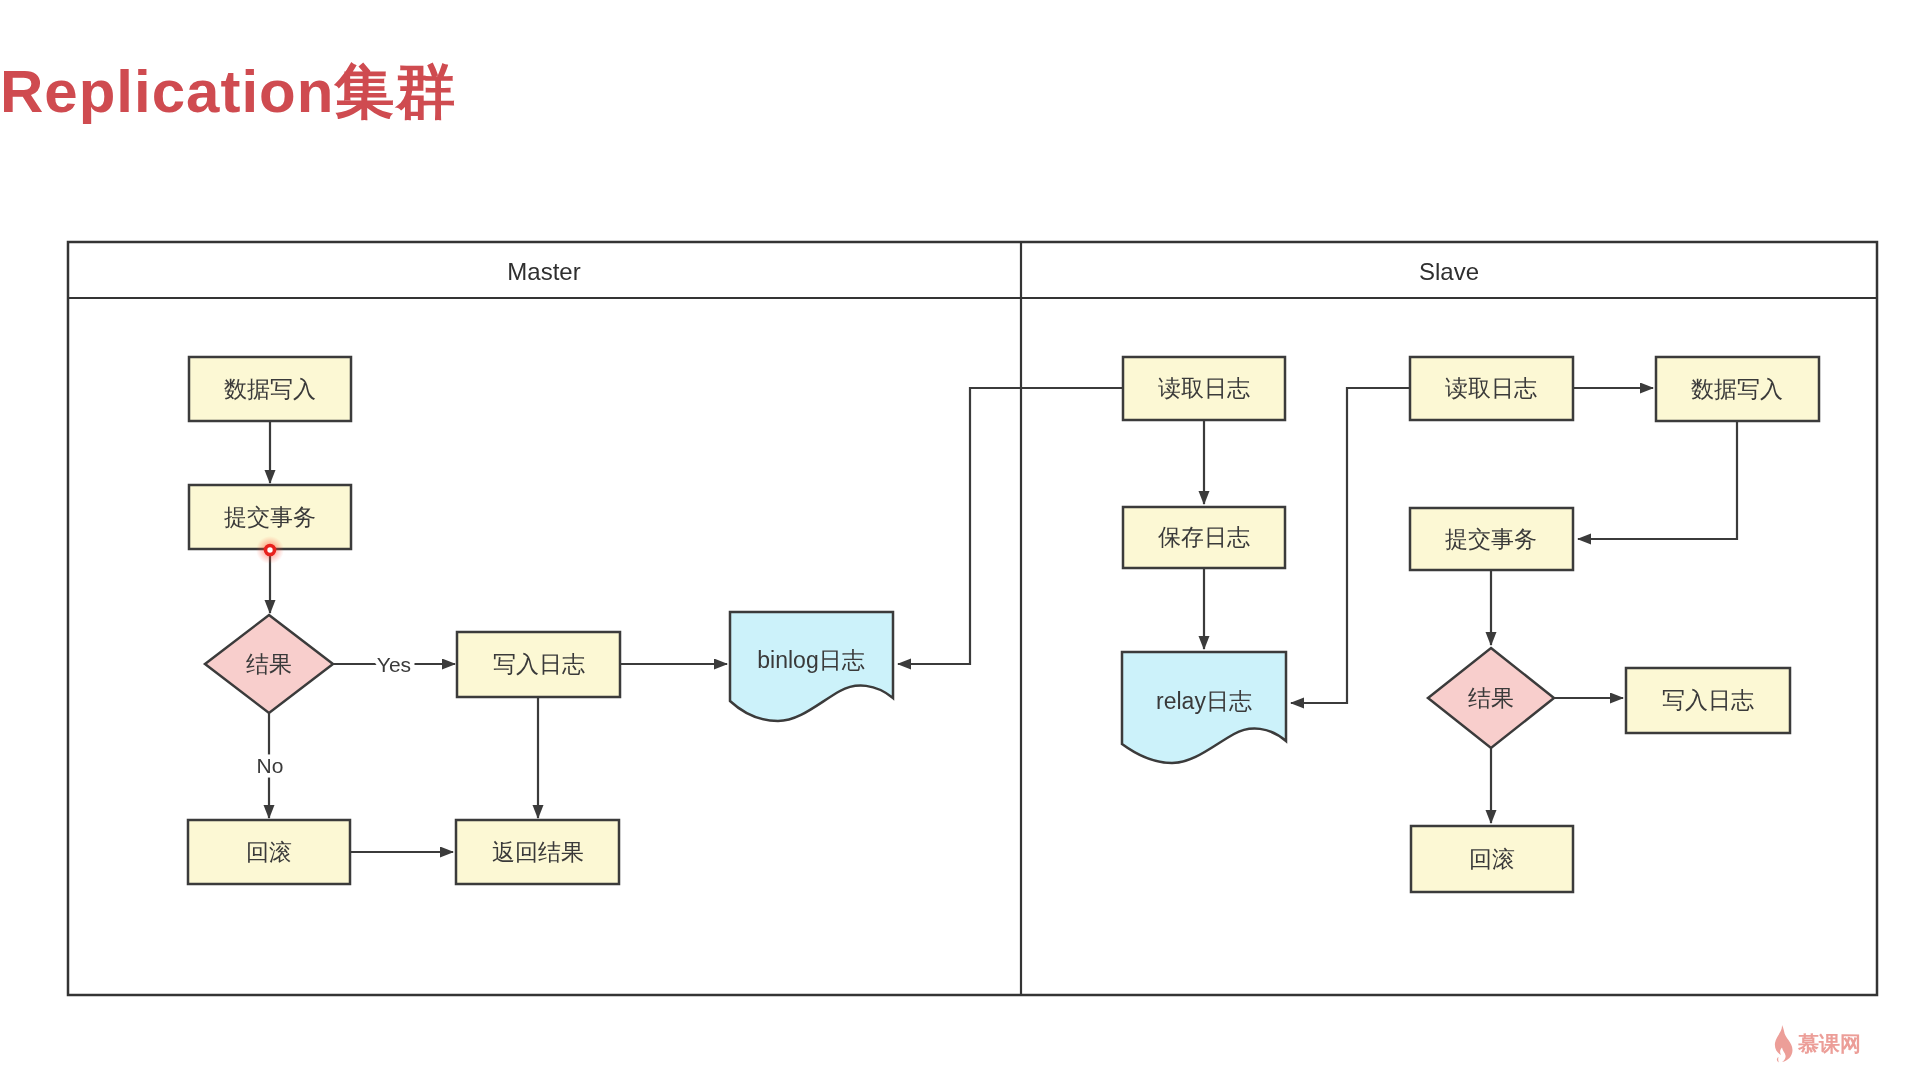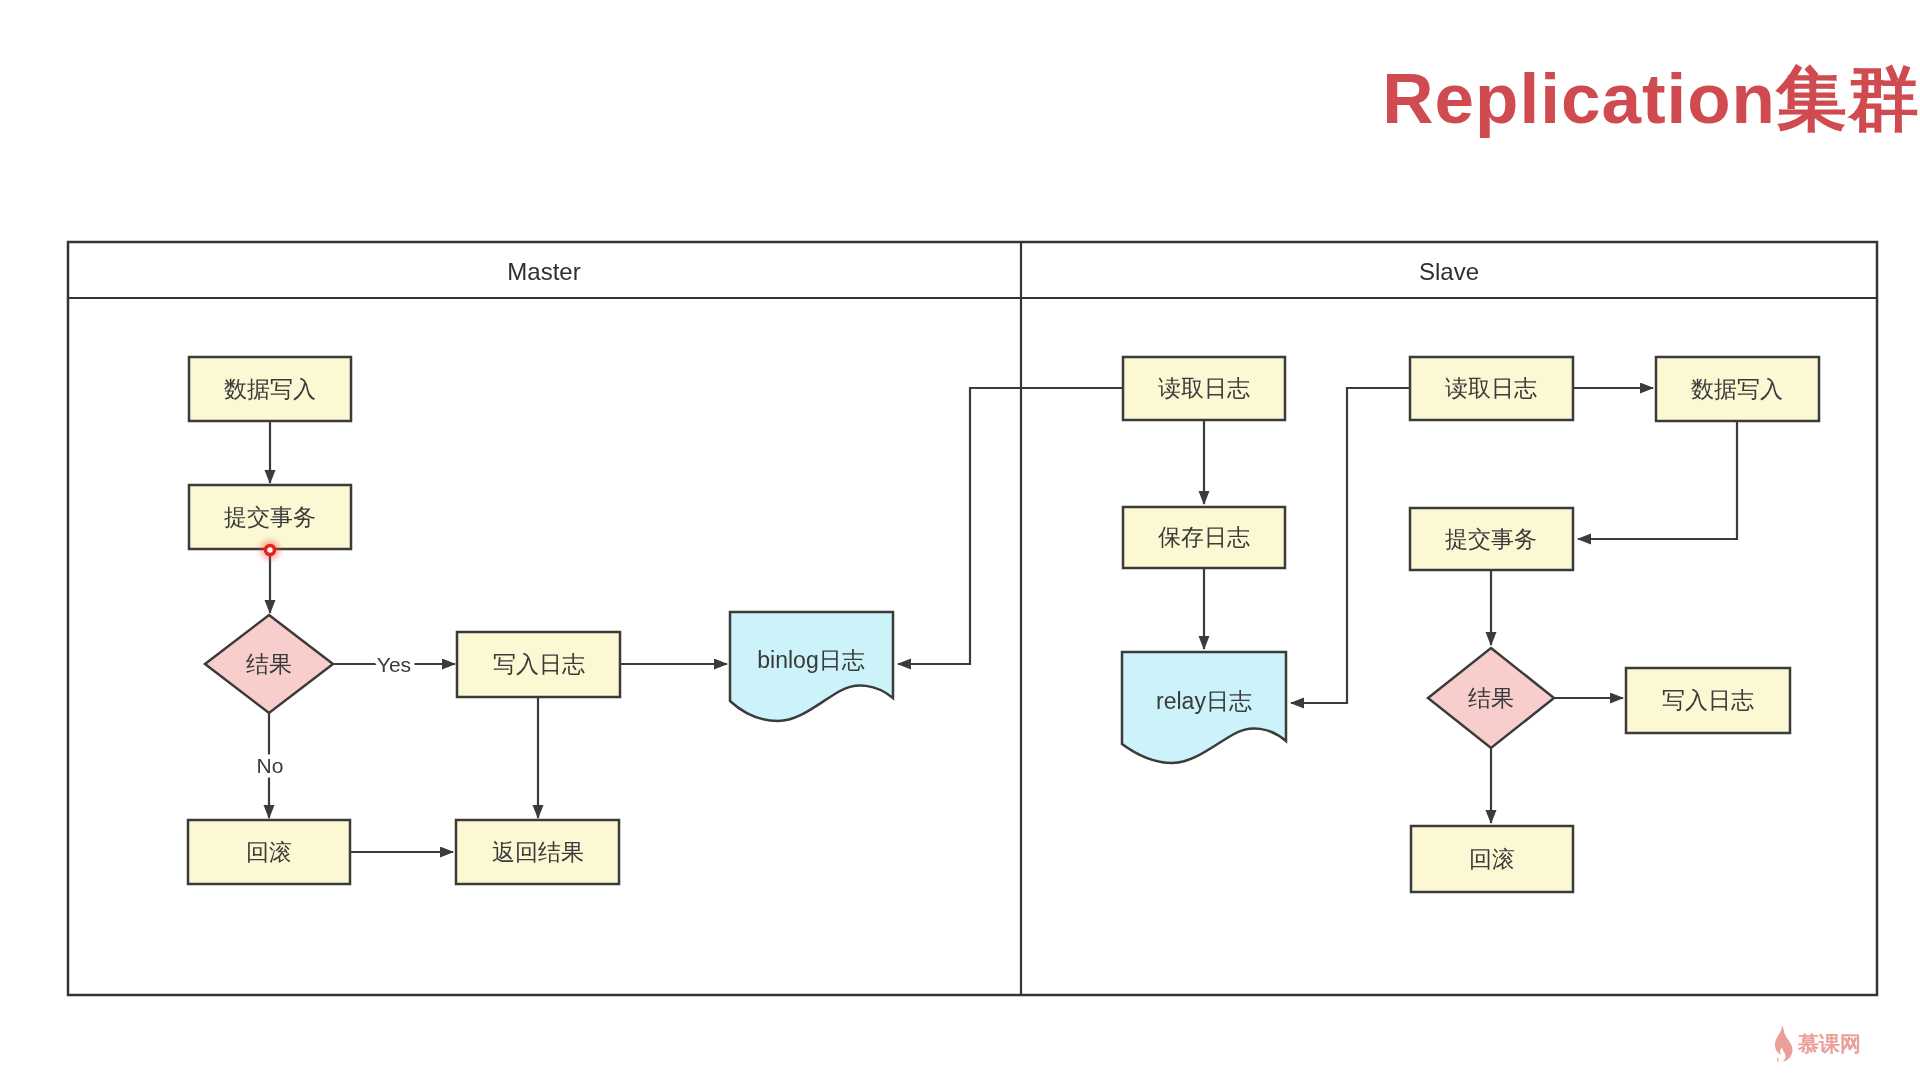--- a/index.html
+++ b/index.html
@@ -1,19 +1,19 @@
 <!DOCTYPE html>
 <html><head>
 <meta charset="utf-8">
 <style>
   html,body{margin:0;padding:0;background:#ffffff;}
   body{width:1920px;height:1080px;overflow:hidden;}
   .stage{position:relative;width:1920px;height:1080px;font-family:"Liberation Sans",sans-serif;}
-  .title{position:absolute;top:52px;left:0;width:100%;text-align:right;
-         font-size:71px;font-weight:800;color:#cf4b50;letter-spacing:1px;}
+  .title{position:absolute;top:52px;left:0;width:100%;text-align:left;
+         font-size:60px;font-weight:800;color:#cf4b50;letter-spacing:1px;}
   svg.diagram{position:absolute;left:0;top:0;}
   .node{stroke:#3b3b3b;stroke-width:2.5;}
   .edge{stroke:#3b3b3b;stroke-width:2.2;fill:none;marker-end:url(#arrow);}
   .frame{fill:none;stroke:#343434;stroke-width:2.5;}
   .divline{stroke:#343434;stroke-width:2.2;}
   .ntext{font-family:"Liberation Sans",sans-serif;font-size:23px;fill:#3a3a3a;
          text-anchor:middle;dominant-baseline:central;}
   .htext{font-family:"Liberation Sans",sans-serif;font-size:24px;fill:#2f2f2f;
          text-anchor:middle;dominant-baseline:central;}
   .elabel{font-family:"Liberation Sans",sans-serif;font-size:21px;fill:#3a3a3a;

